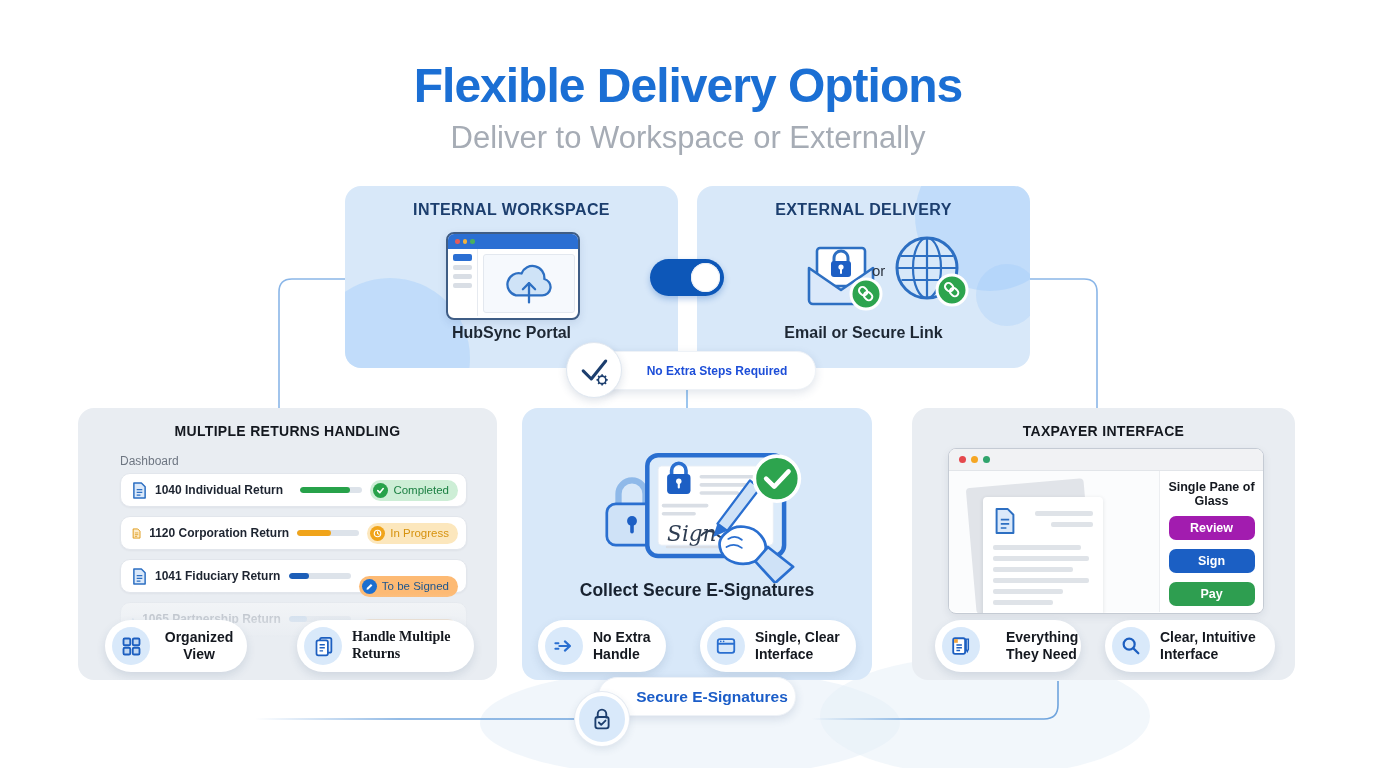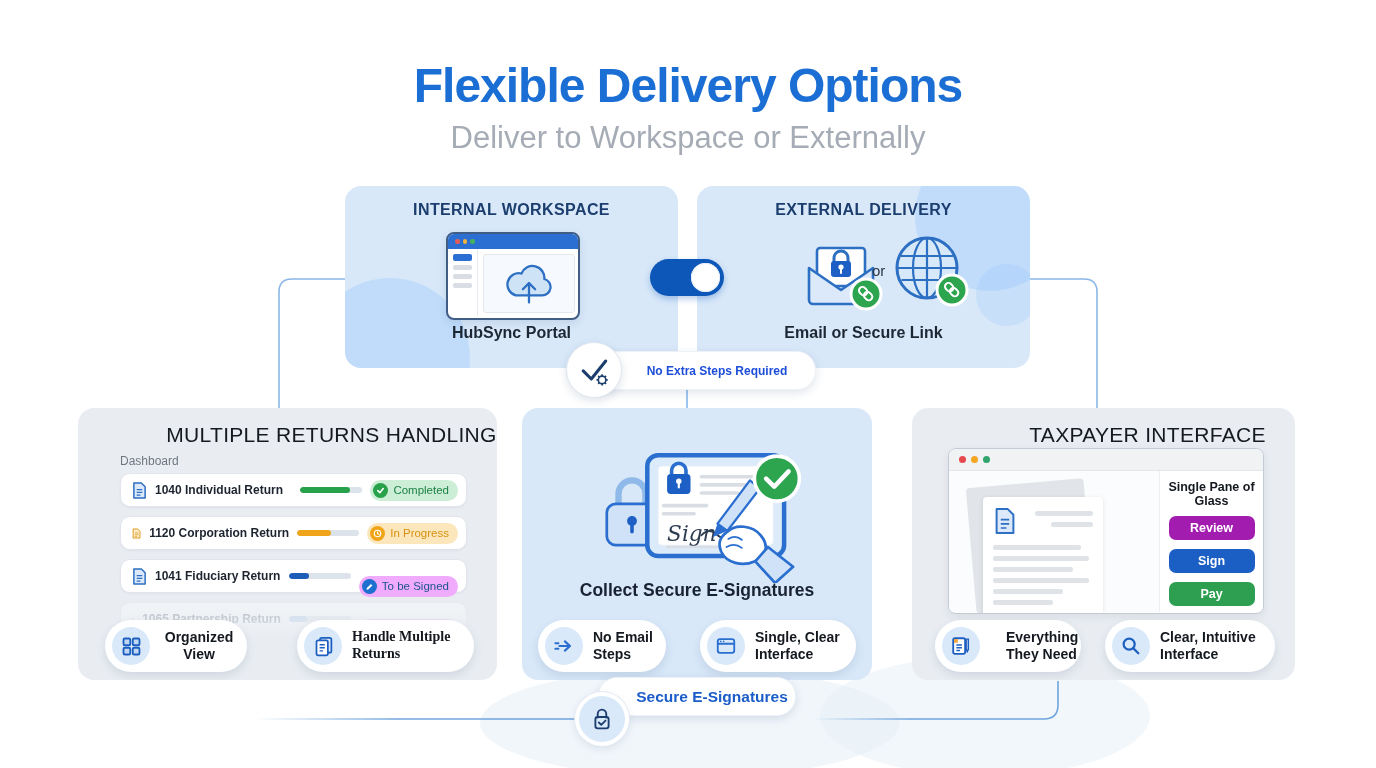--- a/index.html
+++ b/index.html
@@ -43,37 +43,37 @@
   
   .conn-circle{border-radius:50%;z-index:4;display:flex;align-items:center;justify-content:center;}
   .conn-pill{z-index:3;background:#fff;border-radius:19px;display:flex;align-items:center;
              box-shadow:0 3px 10px rgba(40,70,110,.14);border:1px solid #eef2f7;}
   .conn-pill .lbl{width:100%;text-align:center;font-weight:700;}
 
   
   .bot-panel{top:408px;height:272px;border-radius:16px;z-index:2;overflow:hidden;}
   .bp-gray{background:#e9edf2;}
   .bp-blue{background:#d8e8f9;}
-  .bp-title{position:absolute;left:0;top:15px;width:100%;text-align:center;font-size:21px;
-            font-weight:400;letter-spacing:.3px;padding-left:44px;}
+  .bp-title{position:absolute;left:0;top:15px;width:100%;text-align:center;font-size:14px;
+            font-weight:700;letter-spacing:.3px;}
 
   
   .dash-label{position:absolute;left:42px;top:46px;font-size:12px;color:#6e7682;}
   .ret-row{position:absolute;left:42px;width:347px;height:34px;background:#fff;border:1px solid #e2e6ec;
            border-radius:10px;box-sizing:border-box;display:flex;align-items:center;gap:8px;
            padding:0 8px 0 11px;box-shadow:0 1px 2px rgba(30,40,60,.05);}
   .ret-row .name{flex:1;font-size:12px;font-weight:700;color:#1d2430;white-space:nowrap;}
   .ptrack{width:62px;height:6px;background:#dde3ea;border-radius:3px;overflow:hidden;flex:none;}
   .pfill{height:100%;border-radius:3px;}
   .status{display:flex;align-items:center;gap:5px;border-radius:12px;padding:3px 9px 3px 3px;
           font-size:11.5px;font-weight:400;flex:none;}
   .st-ic{width:15px;height:15px;border-radius:50%;display:flex;align-items:center;justify-content:center;flex:none;}
   .status-green{background:#cdeed6;color:#1b7f42;}  .status-green .st-ic{background:#27a24a;}
   .status-orange{background:#fce7bd;color:#d6920f;} .status-orange .st-ic{background:#f0a41a;}
-  .status-blue{background:#f0abfc;color:#1c568f;margin-top:20px;}   .status-blue  .st-ic{background:#1d6fd0;}
+  .status-blue{background:#fdba74;color:#1c568f;margin-top:20px;}   .status-blue  .st-ic{background:#1d6fd0;}
   .row-faded{opacity:.5;}
   .list-fade{position:absolute;left:30px;top:185px;width:370px;height:55px;
              background:linear-gradient(to bottom,rgba(233,237,242,0),#e9edf2 85%);}
 
   
   .feature-pill{position:absolute;background:#fff;border-radius:27px;display:flex;align-items:center;
                 gap:10px;padding-left:7px;box-sizing:border-box;height:52px;
                 box-shadow:0 4px 10px rgba(40,70,110,.13);z-index:3;}
   .fp-ic{width:38px;height:38px;border-radius:50%;background:#d9e9fa;display:flex;align-items:center;
          justify-content:center;flex:none;}
@@ -363,21 +363,21 @@
 
     <div class="esign-caption">Collect Secure E-Signatures</div>
 
     <div class="feature-pill" style="left:16px;top:212px;width:128px;">
       <span class="fp-ic">
         <svg width="22" height="22" viewBox="0 0 24 24" fill="none" stroke="#2a6fd0" stroke-width="2.4" stroke-linecap="round" stroke-linejoin="round">
           <path d="M7 12 H 17 M13 7 l 5.5 5 l -5.5 5"></path>
           <path d="M2.5 9 H 6 M2.5 15 H 6" stroke-width="2"></path>
         </svg>
       </span>
-      <span class="fp-txt" style="width:66px;">No Email Steps</span>
+      <span class="fp-txt" style="width:66px;">No Extra Handle</span>
     </div>
     <div class="feature-pill" style="left:178px;top:212px;width:156px;">
       <span class="fp-ic">
         <svg width="22" height="22" viewBox="0 0 24 24" fill="none" stroke="#2a6fd0" stroke-width="2">
           <rect x="3" y="4.5" width="18" height="15" rx="2.5"></rect>
           <path d="M3 9.5 H 21"></path>
           <circle cx="6.3" cy="7" r=".9" fill="#2a6fd0" stroke="none"></circle>
           <circle cx="9.4" cy="7" r=".9" fill="#2a6fd0" stroke="none"></circle>
         </svg>
       </span>

